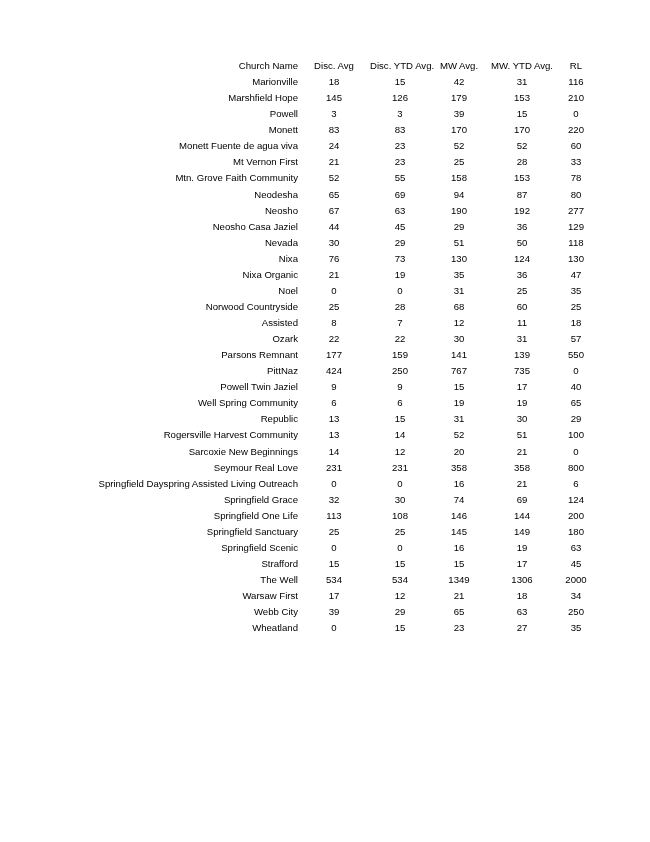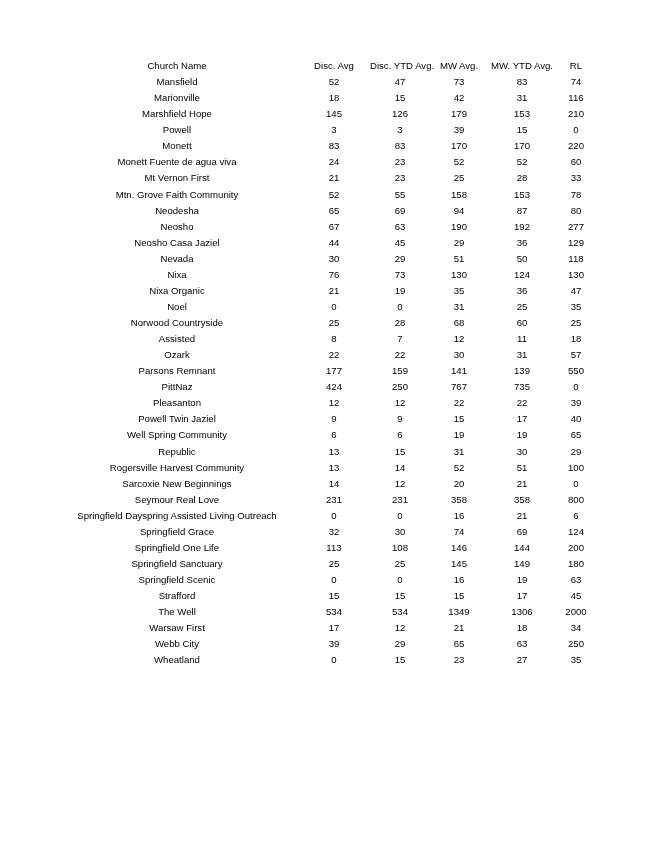--- a/index.html
+++ b/index.html
@@ -34,21 +34,21 @@
     col.c-ymw { width: 68px; }
     col.c-rl { width: 40px; }
     th, td {
       padding: 0;
       height: 16.07px;
       line-height: 16.07px;
       font-weight: normal;
       white-space: nowrap;
       overflow: visible;
     }
-    th.name, td.name { text-align: center; }
+    th.name, td.name { text-align: right; }
     th.num, td.num { text-align: center; }
     thead th { vertical-align: middle; }
   </style>
 </head>
 <body>
 
 <div class="page">
   <table>
     <colgroup>
       <col class="c-name">
@@ -63,28 +63,20 @@
         <th class="name">Church Name</th>
         <th class="num">Disc. Avg</th>
         <th class="num">Disc. YTD Avg.</th>
         <th class="num">MW Avg.</th>
         <th class="num">MW. YTD Avg.</th>
         <th class="num">RL</th>
       </tr>
     </thead>
     <tbody id="table-body">
         <tr>
-          <td class="name">Mansfield</td>
-          <td class="num">52</td>
-          <td class="num">47</td>
-          <td class="num">73</td>
-          <td class="num">83</td>
-          <td class="num">74</td>
-        </tr>
-        <tr>
           <td class="name">Marionville</td>
           <td class="num">18</td>
           <td class="num">15</td>
           <td class="num">42</td>
           <td class="num">31</td>
           <td class="num">116</td>
         </tr>
         <tr>
           <td class="name">Marshfield Hope</td>
           <td class="num">145</td>
@@ -223,28 +215,20 @@
         </tr>
         <tr>
           <td class="name">PittNaz</td>
           <td class="num">424</td>
           <td class="num">250</td>
           <td class="num">767</td>
           <td class="num">735</td>
           <td class="num">0</td>
         </tr>
         <tr>
-          <td class="name">Pleasanton</td>
-          <td class="num">12</td>
-          <td class="num">12</td>
-          <td class="num">22</td>
-          <td class="num">22</td>
-          <td class="num">39</td>
-        </tr>
-        <tr>
           <td class="name">Powell Twin Jaziel</td>
           <td class="num">9</td>
           <td class="num">9</td>
           <td class="num">15</td>
           <td class="num">17</td>
           <td class="num">40</td>
         </tr>
         <tr>
           <td class="name">Well Spring Community</td>
           <td class="num">6</td>

